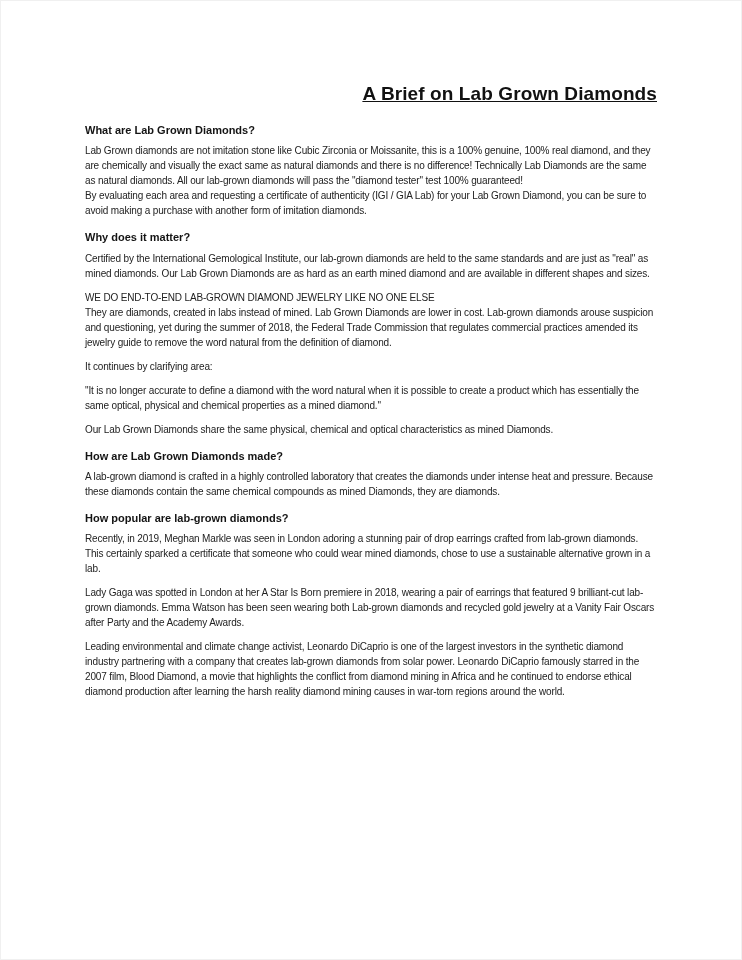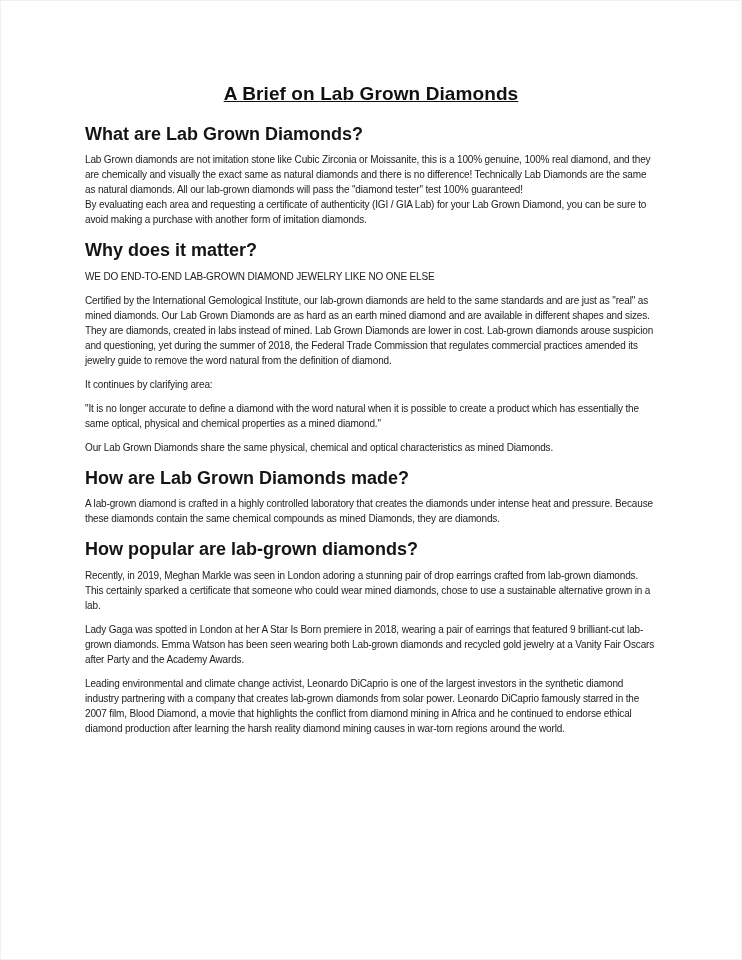--- a/index.html
+++ b/index.html
@@ -14,33 +14,33 @@
     margin: 0 auto;
     background: #ffffff;
     box-sizing: border-box;
     padding: 82px 84px 40px 84px;
     font-family: "Liberation Sans", sans-serif;
     color: #1f1f1f;
     overflow: hidden;
     border: 1px solid #f0f0f0;
   }
   .doc-title {
-    text-align: center;
+    text-align: right;
     font-size: 19px;
     font-weight: bold;
     text-decoration: underline;
     margin: 0 0 18px 0;
     color: #111111;
     letter-spacing: 0.1px;
   }
   .doc-section {
     margin: 0;
   }
   .section-heading {
-    font-size: 18px;
+    font-size: 11px;
     font-weight: bold;
     color: #141414;
     margin: 12px 0 6px 0;
     line-height: 1.3;
   }
   .para {
     font-size: 10px;
     line-height: 1.5;
     letter-spacing: -0.15px;
     margin: 0 0 9px 0;
@@ -59,22 +59,22 @@
   <h1 class="doc-title">A Brief on Lab Grown Diamonds</h1>
 
   <section class="doc-section">
     <h2 class="section-heading">What are Lab Grown Diamonds?</h2>
     <p class="para">Lab Grown diamonds are not imitation stone like Cubic Zirconia or Moissanite, this is a 100% genuine, 100% real diamond, and they are chemically and visually the exact same as natural diamonds and there is no difference! Technically Lab Diamonds are the same as natural diamonds. All our lab-grown diamonds will pass the "diamond tester" test 100% guaranteed!
 By evaluating each area and requesting a certificate of authenticity (IGI / GIA Lab) for your Lab Grown Diamond, you can be sure to avoid making a purchase with another form of imitation diamonds.</p>
   </section>
 
   <section class="doc-section">
     <h2 class="section-heading">Why does it matter?</h2>
+    <p class="para">Certified by the International Gemological Institute, our lab-grown diamonds are held to the same standards and are just as "real" as mined diamonds. Our Lab Grown Diamonds are as hard as an earth mined diamond and are available in different shapes and sizes.</p>
     <p class="para">WE DO END-TO-END LAB-GROWN DIAMOND JEWELRY LIKE NO ONE ELSE</p>
-    <p class="para">Certified by the International Gemological Institute, our lab-grown diamonds are held to the same standards and are just as "real" as mined diamonds. Our Lab Grown Diamonds are as hard as an earth mined diamond and are available in different shapes and sizes.</p>
   </section>
 
   <section class="doc-section">
     <p class="para">They are diamonds, created in labs instead of mined. Lab Grown Diamonds are lower in cost. Lab-grown diamonds arouse suspicion and questioning, yet during the summer of 2018, the Federal Trade Commission that regulates commercial practices amended its jewelry guide to remove the word natural from the definition of diamond.</p>
     <p class="para">It continues by clarifying area:</p>
     <p class="para">"It is no longer accurate to define a diamond with the word natural when it is possible to create a product which has essentially the same optical, physical and chemical properties as a mined diamond."</p>
     <p class="para">Our Lab Grown Diamonds share the same physical, chemical and optical characteristics as mined Diamonds.</p>
   </section>
 
   <section class="doc-section">

